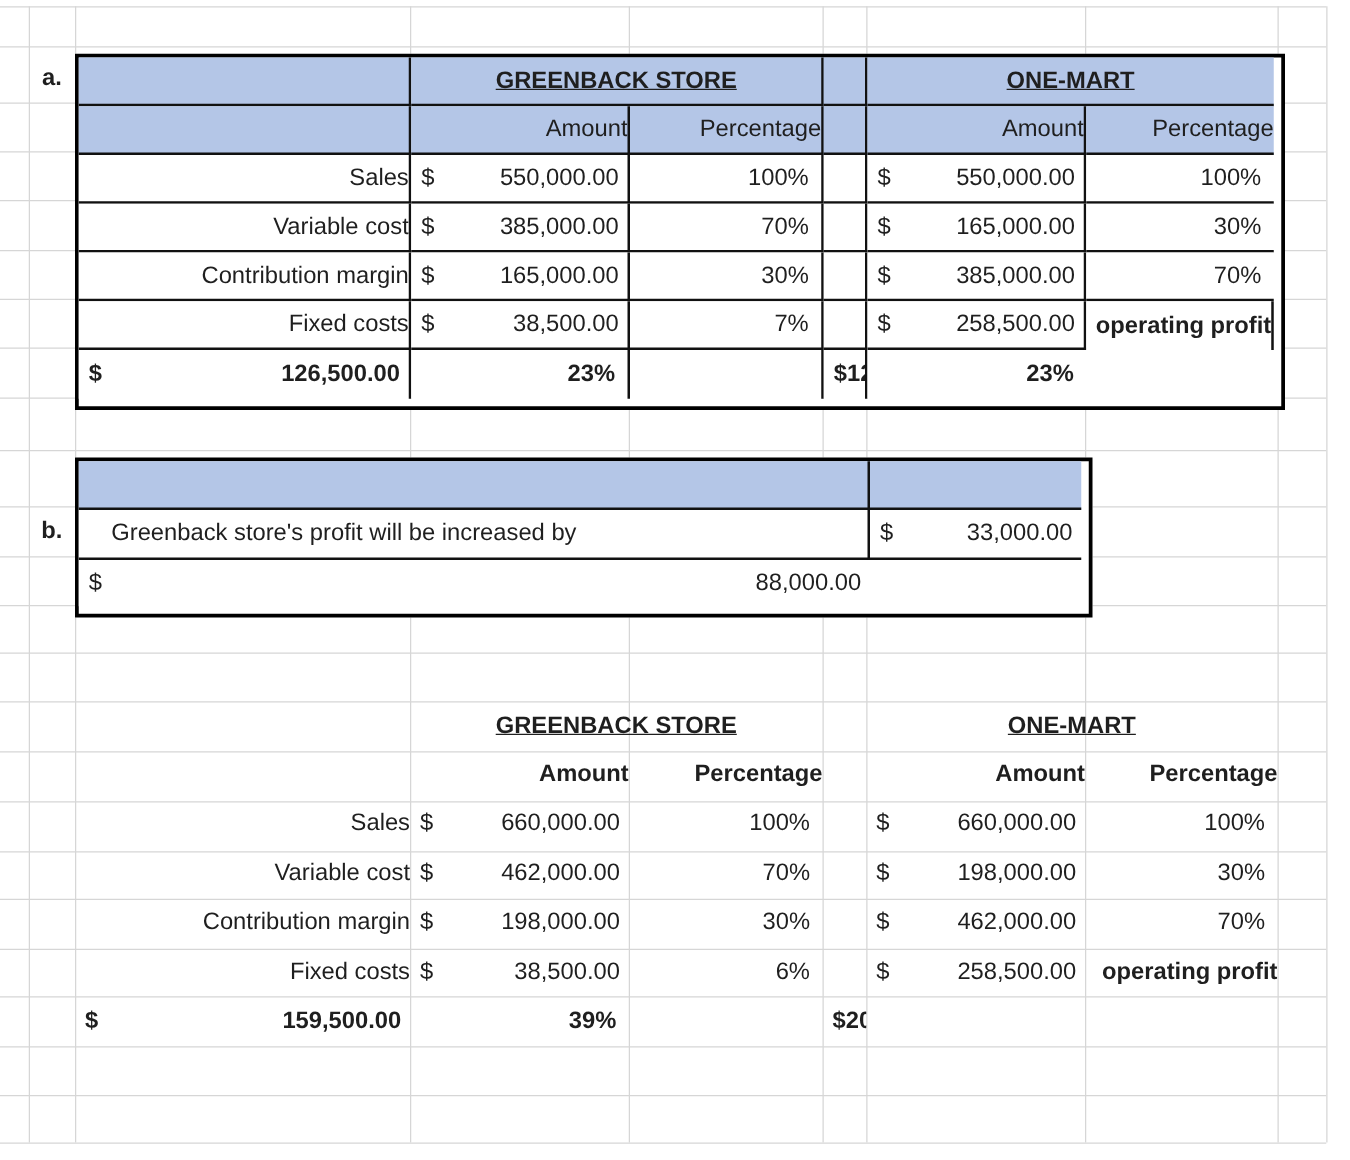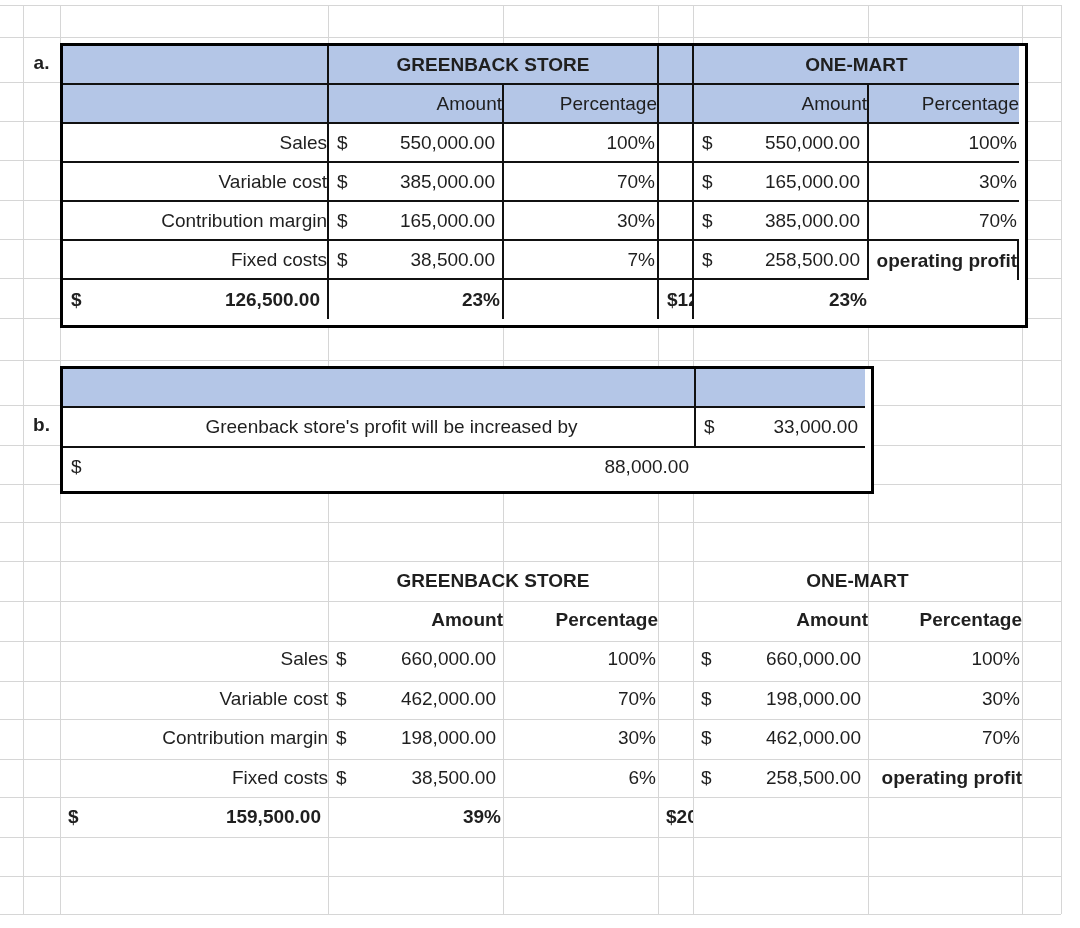--- a/index.html
+++ b/index.html
@@ -6,43 +6,43 @@
   #canvas{position:relative;width:1080px;height:928px;background:#fff;overflow:hidden;
           font-family:"Liberation Sans",sans-serif;color:#1f1f1f;}
   
   #gridlines{position:absolute;inset:0;z-index:1;}
   .gv{position:absolute;width:1px;background:#d6d6d6;}
   .gh{position:absolute;height:1px;background:#d6d6d6;}
   
   .cell{display:flex;align-items:center;box-sizing:border-box;font-size:19px;overflow:hidden;white-space:nowrap;}
   .lbl{justify-content:flex-end;padding-left:7px;}
   .amt{justify-content:space-between;padding-left:8px;padding-right:7px;}
-  .pct{justify-content:flex-end;padding-right:2px;}
+  .pct{justify-content:flex-end;padding-right:10px;}
   .ctr{justify-content:center;}
   .bold{font-weight:bold;}
   .hdr{background:#b4c6e7;}
   .white{background:#ffffff;}
   .br{border-right:2px solid #111;}
   .bb{border-bottom:2px solid #111;}
   
   #table-a{position:absolute;left:60px;top:43px;width:962px;height:279px;z-index:2;
            border:3px solid #000;background:#fff;display:grid;
            grid-template-columns:266px 175px 155px 35px 175px 150px;
            grid-template-rows:repeat(7,39px);}
   #table-b{position:absolute;left:60px;top:366px;width:808px;height:122px;z-index:2;
            border:3px solid #000;background:#fff;display:grid;
            grid-template-columns:633px 169px;
            grid-template-rows:39px 40px 37px;}
-  .btxt{justify-content:center;padding-left:26px;}
+  .btxt{justify-content:flex-start;padding-left:26px;}
   
   #table-c{position:absolute;left:60px;top:561px;width:962px;height:276px;z-index:2;
            background:transparent;display:grid;
            grid-template-columns:268px 175px 155px 35px 175px 154px;
            grid-template-rows:repeat(7,39.4px);}
-  .span2{grid-column:span 2;}
+  .span2{grid-column:span 2;text-decoration:underline;}
   
   .sec{position:absolute;left:23px;width:37px;display:flex;align-items:center;justify-content:center;
        font-size:19px;font-weight:bold;z-index:2;}
   #sec-a{top:43px;height:39px;}
   #sec-b{top:405px;height:40px;}
 </style>
 </head>
 <body>
 
 <div id="canvas">

